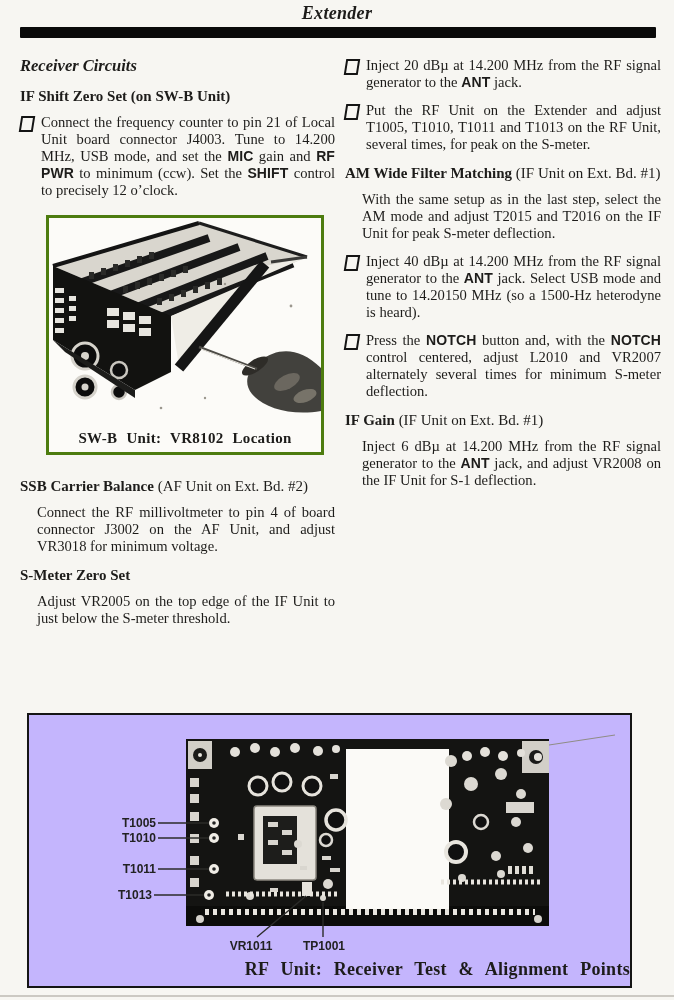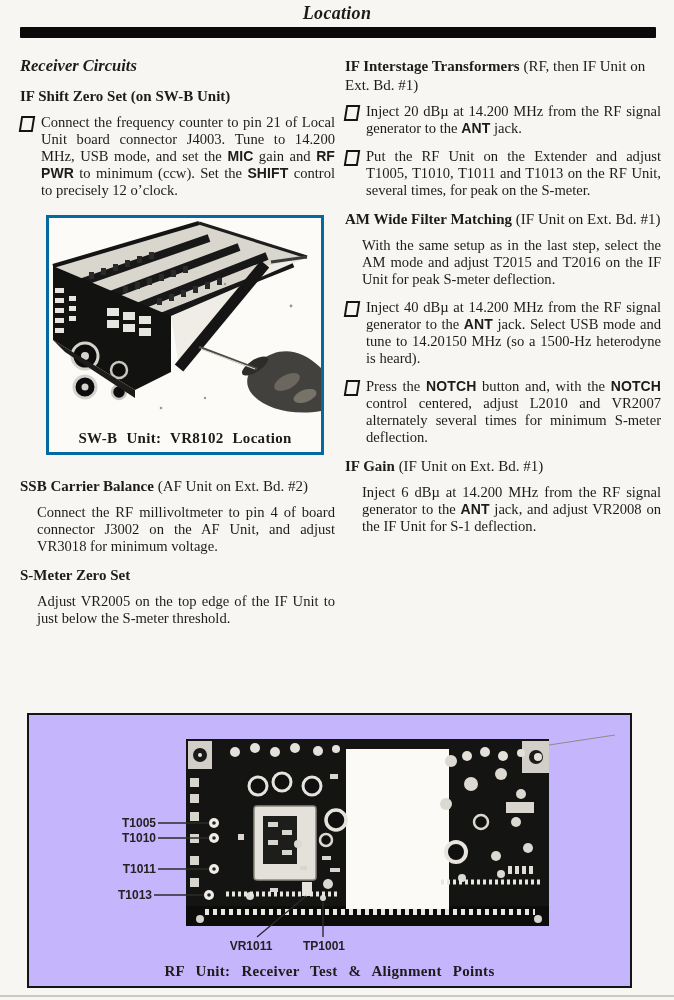--- a/index.html
+++ b/index.html
@@ -19,38 +19,38 @@
   .h .note{font-weight:400;}
   .mt{}
 
   .check{display:flex;margin:0 0 11px;}
   .chkcol{flex:none;width:21px;padding-top:2px;}
   .chk{display:inline-block;width:10px;height:12px;border:2px solid #141414;transform:skewX(-9deg);background:transparent;}
   .ctext{flex:1;text-align:justify;}
   .para{margin:0 0 11px;padding-left:17px;text-align:justify;}
   b.ctl{font-family:"Liberation Sans",sans-serif;font-size:14px;font-weight:700;letter-spacing:.1px;}
 
-  .fig1{position:relative;margin:16px 0 22px 26px;width:272px;height:234px;border:3px solid #0369a1;background:#fcfbf8;}
+  .fig1{position:relative;margin:16px 0 22px 26px;width:272px;height:234px;border:3px solid #4d7c0f;background:#fcfbf8;}
   .fig1 svg{position:absolute;top:2px;left:0;}
   .fig1-caption{position:absolute;bottom:5px;left:0;right:0;text-align:center;
         font-size:15px;font-weight:600;word-spacing:5px;letter-spacing:.3px;}
 
   .fig2{position:absolute;left:27px;top:713px;width:601px;height:271px;border:2px solid #151515;background:#c4b5fd;}
   .fig2 svg{position:absolute;top:1px;left:1px;}
-  .fig2-caption{position:absolute;bottom:6px;left:0;right:0;text-align:center;
-        font-size:15px;font-weight:700;word-spacing:7px;letter-spacing:.3px;}
+  .fig2-caption{position:absolute;bottom:6px;left:0;right:0;text-align:right;
+        font-size:18px;font-weight:700;word-spacing:7px;letter-spacing:.3px;}
 
   .svg-label{font-family:"Liberation Sans",sans-serif;font-size:12px;font-weight:600;fill:#222;}
 </style>
 </head>
 <body>
 
 <div class="page">
 
-  <div class="header-title">Location</div>
+  <div class="header-title">Extender</div>
   <div class="header-bar"></div>
 
   <div class="col col-left">
     <div class="sec-italic">Receiver Circuits</div>
 
     <div class="h">IF Shift Zero Set (on SW-B Unit)</div>
 
     <div class="check">
       <span class="chkcol"><span class="chk"></span></span>
       <span class="ctext"><span>Connect the frequency counter to pin 21 of Local Unit board connector J4003. Tune to 14.200 MHz, USB mode, and set the </span><b class="ctl">MIC</b><span> gain and </span><b class="ctl">RF PWR</b><span> to minimum (ccw). Set the </span><b class="ctl">SHIFT</b><span> control to precisely 12 o’clock.</span></span>
@@ -144,21 +144,20 @@
     </div>
 
     <div class="h"><span>SSB Carrier Balance</span><span class="note"> (AF Unit on Ext. Bd. #2)</span></div>
     <div class="para">Connect the RF millivoltmeter to pin 4 of board connector J3002 on the AF Unit, and adjust VR3018 for minimum voltage.</div>
 
     <div class="h mt">S-Meter Zero Set</div>
     <div class="para">Adjust VR2005 on the top edge of the IF Unit to just below the S-meter threshold.</div>
   </div>
 
   <div class="col col-right">
-    <div class="h"><span>IF Interstage Transformers</span><span class="note"> (RF, then IF Unit on Ext. Bd. #1)</span></div>
 
     <div class="check">
       <span class="chkcol"><span class="chk"></span></span>
       <span class="ctext"><span>Inject 20 dBµ at 14.200 MHz from the RF signal generator to the </span><b class="ctl">ANT</b><span> jack.</span></span>
     </div>
 
     <div class="check">
       <span class="chkcol"><span class="chk"></span></span>
       <span class="ctext">Put the RF Unit on the Extender and adjust T1005, T1010, T1011 and T1013 on the RF Unit, several times, for peak on the S-meter.</span>
     </div>

